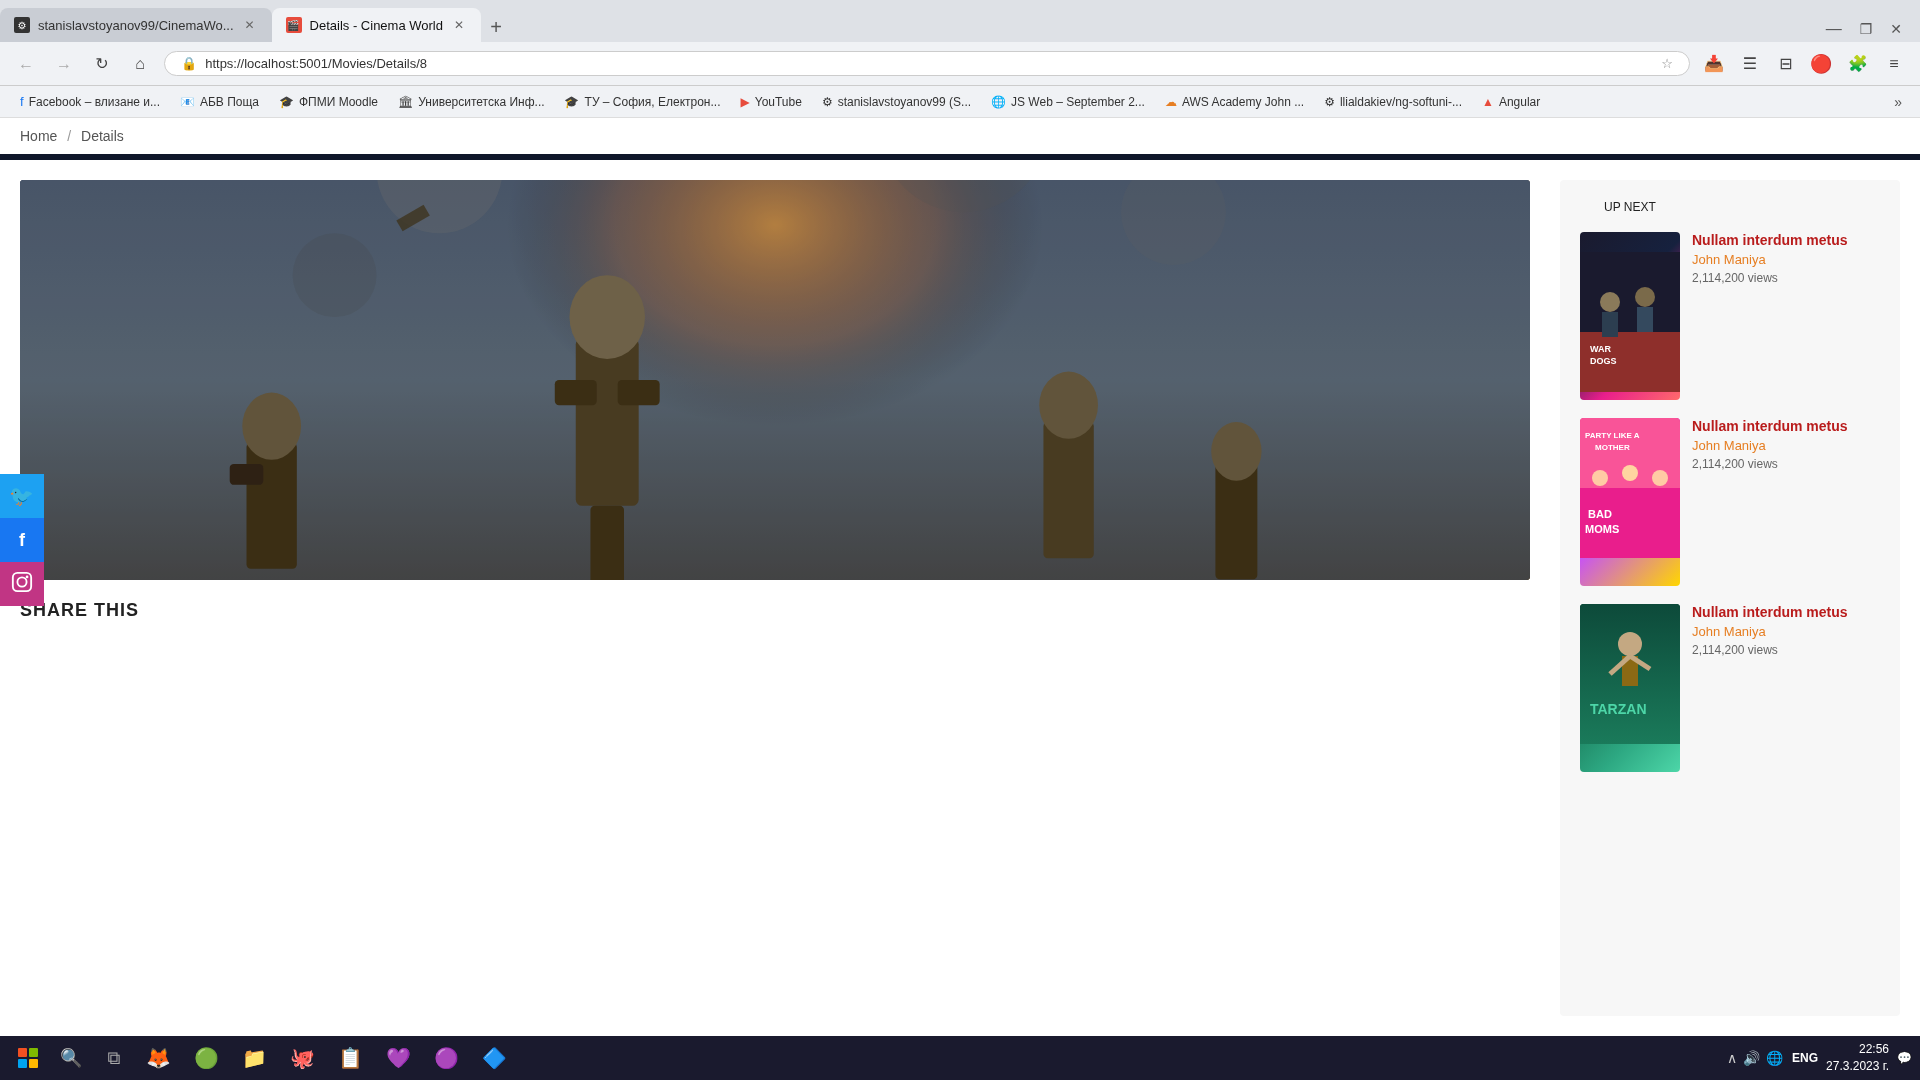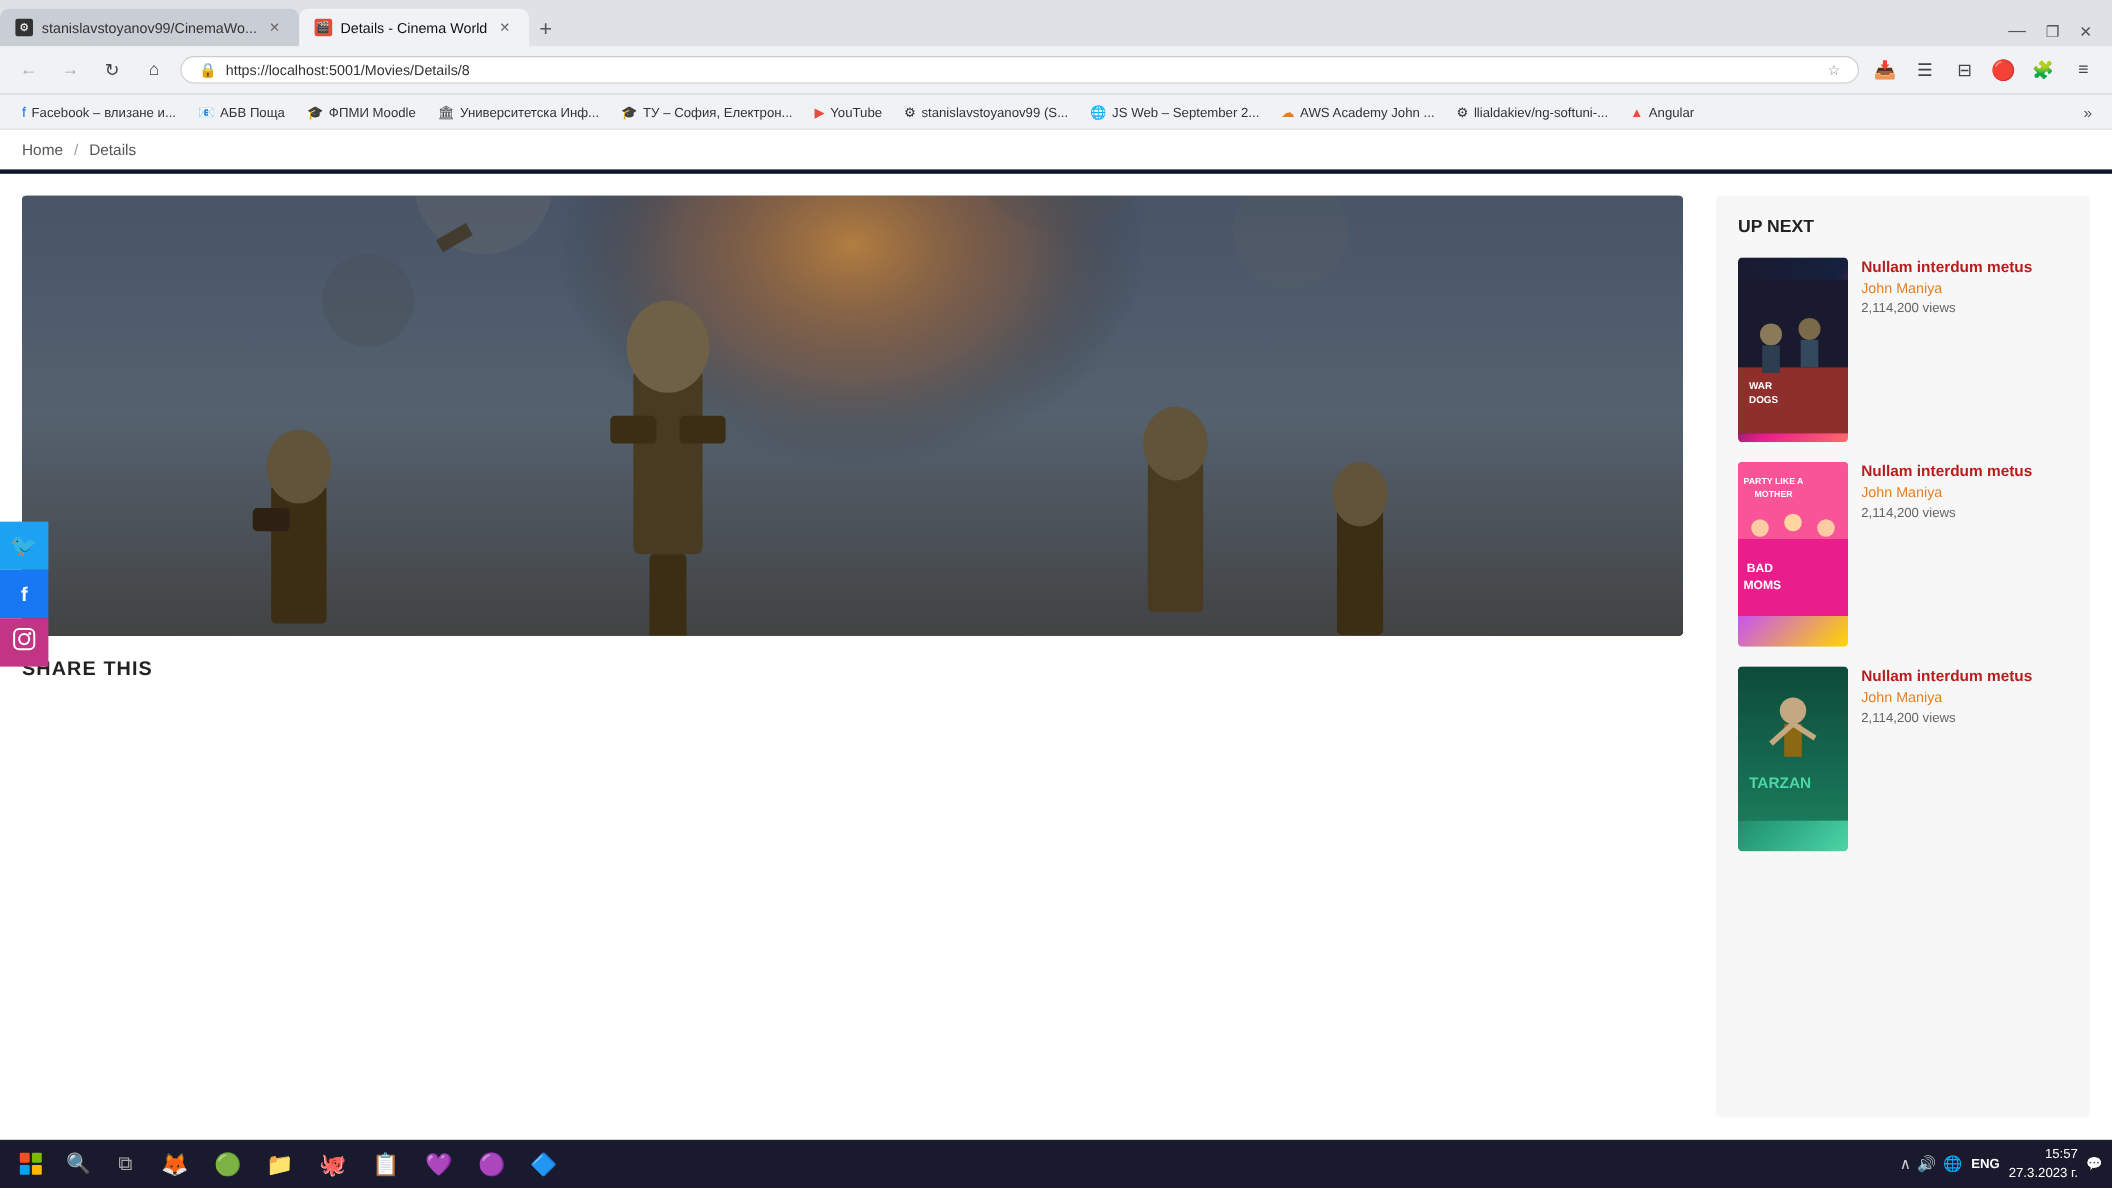--- a/index.html
+++ b/index.html
@@ -139,21 +139,21 @@
       flex-direction: column;
       overflow: hidden;
       position: relative;
     }
 
     
     .breadcrumb {
       padding: 10px 20px;
       font-size: 14px;
       color: #555;
-      border-bottom: 4px solid #0f172a;
+      border-bottom: 6px solid #0f172a;
       background: #fff;
     }
     .breadcrumb a { color: #555; text-decoration: none; }
 
     
     .main-content {
       display: flex;
       flex: 1;
       padding: 20px;
       gap: 30px;
@@ -239,24 +239,25 @@
 
     
     .right-col {
       width: 340px;
       flex-shrink: 0;
       background: #f7f7f7;
       border-radius: 4px;
       padding: 20px;
     }
     .up-next-title {
-      font-size: 16px;
-      font-weight: bold;
+      font-size: 12px;
+      font-weight: normal;
       color: #222;
       margin-bottom: 18px;
+      margin-left: 24px;
     }
     .up-next-item {
       display: flex;
       gap: 12px;
       margin-bottom: 18px;
       cursor: pointer;
     }
     .up-next-thumb {
       width: 100px;
       height: 168px;
@@ -676,20 +677,20 @@
     </div>
 
     <div class="taskbar-right">
       <div class="taskbar-icons">
         <span style="cursor:pointer;">∧</span>
         <span style="cursor:pointer;">🔊</span>
         <span style="cursor:pointer;">🌐</span>
       </div>
       <div class="taskbar-lang">ENG</div>
       <div class="taskbar-time">
-        <div>15:57</div>
+        <div>22:56</div>
         <div>27.3.2023 г.</div>
       </div>
       <span style="cursor:pointer;">💬</span>
     </div>
   </div>
 
 </div>
 
 </body></html>

